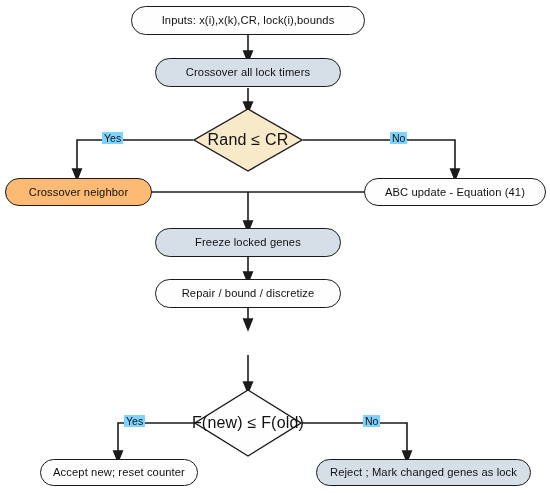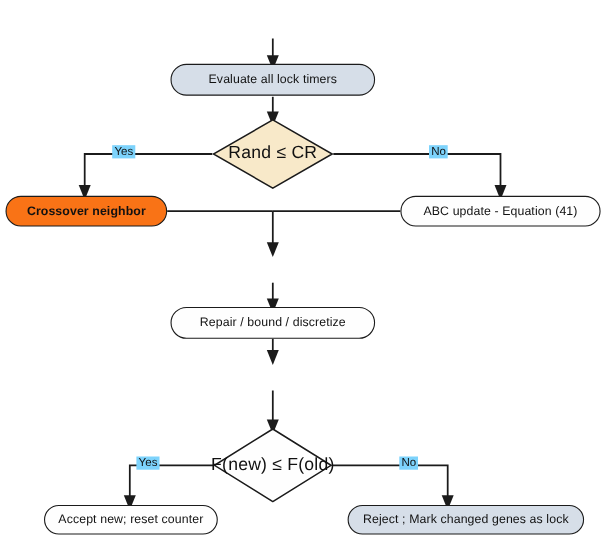--- a/index.html
+++ b/index.html
@@ -35,21 +35,21 @@
     border-radius: 999px;
     font-size: 11.2px;
     color: #111111;
     line-height: 1.1;
     letter-spacing: 0.1px;
     white-space: nowrap;
     z-index: 3;
   }
   .node.fill-white   { background: #fefefe; }
   .node.fill-blue    { background: #d6dee8; }
-  .node.fill-tan     { background: #f97316; font-weight: bold; }
+  .node.fill-tan     { background: #fdba74; }
 
   .diamond-wrap {
     position: absolute;
     z-index: 3;
   }
   .diamond-wrap .dtext {
     position: absolute;
     left: 0;
     top: 0;
     width: 100%;
@@ -104,43 +104,49 @@
       <path d="M248,308 L248,325" marker-end="url(#arrow)"></path>
 
       <path d="M248,355 L248,388" marker-end="url(#arrow)"></path>
 
       <path d="M194,423 L118,423 L118,457" marker-end="url(#arrow)"></path>
 
       <path d="M302,423 L407,423 L407,457" marker-end="url(#arrow)"></path>
     </g>
   </svg>
 
+  <div class="node fill-white" style="left:131px; top:6px; width:234px; height:29px;">
+    <span>Inputs: x(i),x(k),CR, lock(i),bounds</span>
+  </div>
 
   <div class="node fill-blue" style="left:155px; top:58px; width:186px; height:29px;">
-    <span>Evaluate all lock timers</span>
+    <span>Crossover all lock timers</span>
   </div>
 
   <div class="diamond-wrap" style="left:193px; top:108px; width:110px; height:64px;">
     <svg width="110" height="64" viewBox="0 0 110 64">
       <polygon points="55,1 109,32 55,63 1,32" fill="#f8e9c9" stroke="#1b1b1b" stroke-width="1.4"></polygon>
     </svg>
     <div class="dtext">Rand ≤ CR</div>
   </div>
 
   <div class="edge-label" style="left:102px; top:132px;">Yes</div>
   <div class="edge-label" style="left:390px; top:132px;">No</div>
 
   <div class="node fill-tan" style="left:5px; top:178px; width:147px; height:28px;">
     <span>Crossover neighbor</span>
   </div>
 
   <div class="node fill-white" style="left:364px; top:178px; width:182px; height:28px;">
     <span>ABC update - Equation (41)</span>
   </div>
 
+  <div class="node fill-blue" style="left:155px; top:228px; width:186px; height:29px;">
+    <span>Freeze locked genes</span>
+  </div>
 
   <div class="node fill-white" style="left:155px; top:279px; width:186px; height:29px;">
     <span>Repair / bound / discretize</span>
   </div>
 
 
   <div class="diamond-wrap" style="left:194px; top:389px; width:108px; height:68px;">
     <svg width="108" height="68" viewBox="0 0 108 68">
       <polygon points="54,1 107,34 54,67 1,34" fill="#fefefe" stroke="#1b1b1b" stroke-width="1.4"></polygon>
     </svg>

